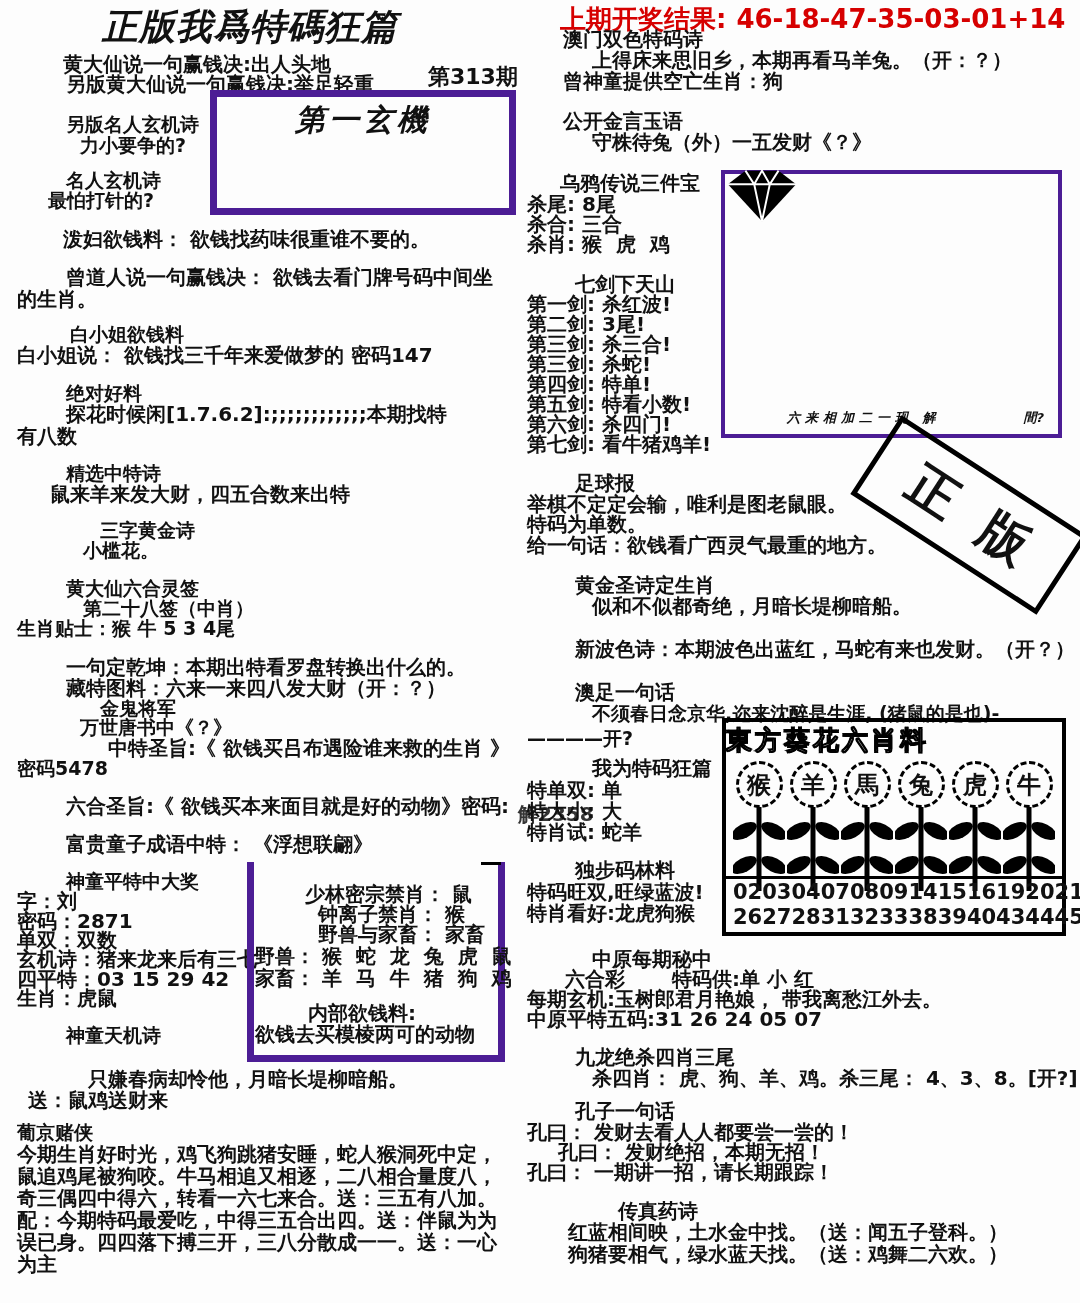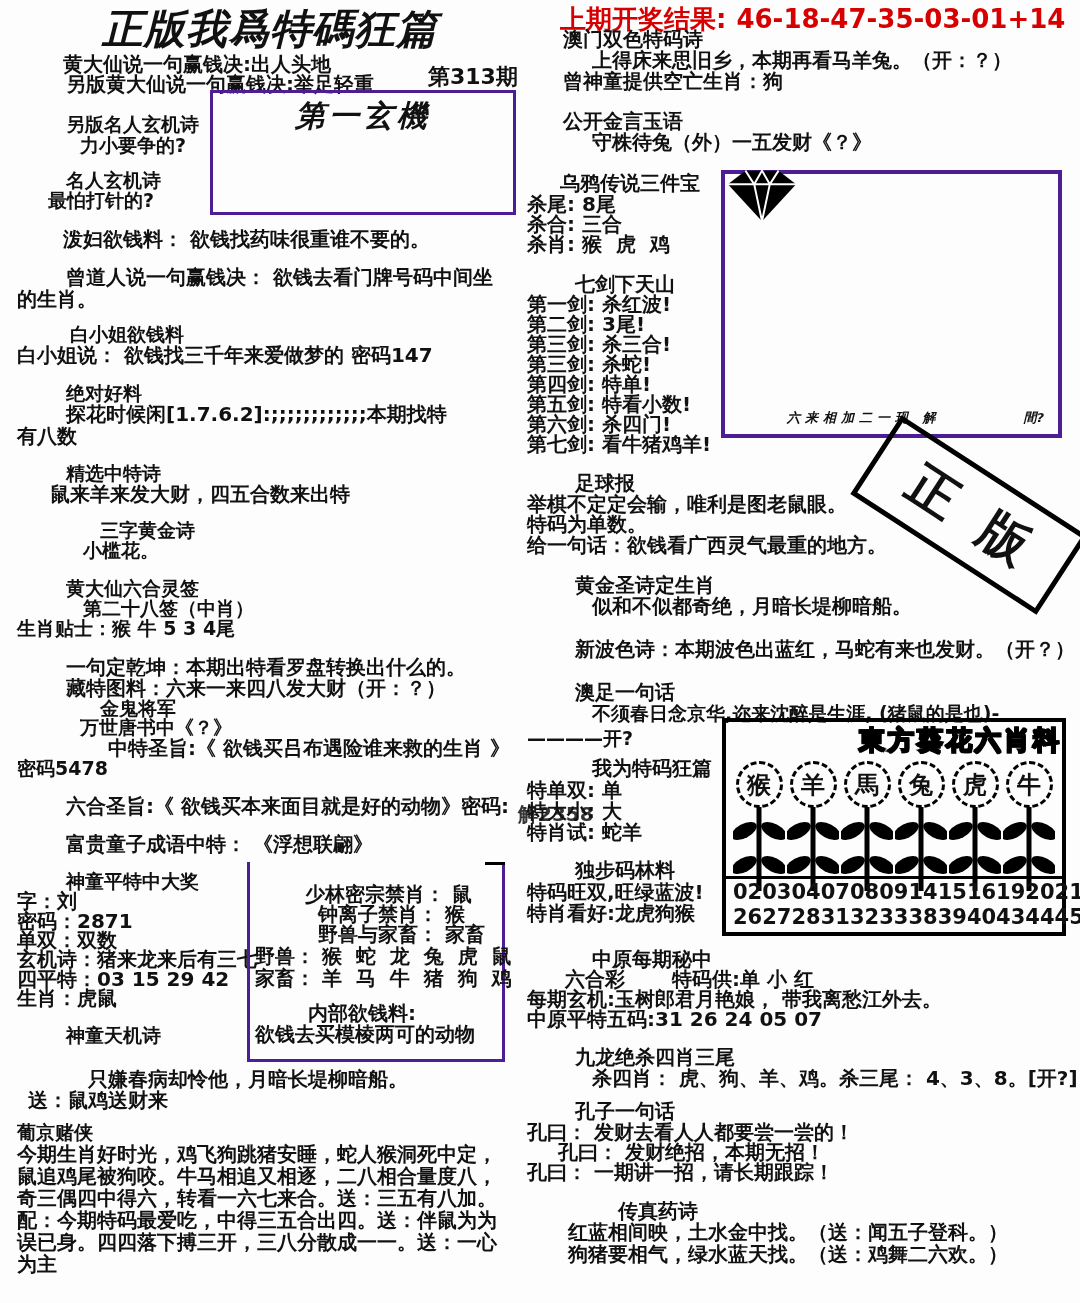--- a/index.html
+++ b/index.html
@@ -4,48 +4,48 @@
 <style>
   html,body{margin:0;padding:0}
   body{width:1080px;height:1303px;position:relative;background:#fdfdfd;
        font-family:"DejaVu Sans","Liberation Sans",sans-serif;color:#111;overflow:hidden}
   .t{position:absolute;white-space:pre;font-weight:700;font-size:19px;line-height:1.15;color:#111}
   .fs20{font-size:20px}.fs21{font-size:26px}.fs22{font-size:22px}
   .red{color:#d60000}
   .it{font-style:italic}
   .outline{color:#fff;-webkit-text-stroke:1.8px #000;
            text-shadow:-1px -1px 0 #000,1px -1px 0 #000,-1px 1px 0 #000,1px 1px 0 #000}
-  .box{position:absolute;border:3px solid #4c1d95;box-sizing:border-box}
+  .box{position:absolute;border:7px solid #4c1d95;box-sizing:border-box}
   #box1{left:210px;top:90px;width:306px;height:125px}
   #box1 .bt{position:absolute;right:8px;bottom:6px;font-size:20px;font-weight:700;white-space:pre}
   #box1 .tt{position:absolute;left:0;right:0;top:3px;text-align:center;font-size:30px;font-weight:800;letter-spacing:4px}
   #dbox{left:721px;top:170px;width:341px;height:268px;border-width:4px}
   #dbox .dt{position:absolute;left:72px;top:2px;font-size:35px;font-weight:800;letter-spacing:2px;white-space:pre}
   #dbox .hint{position:absolute;left:62px;bottom:7px;font-size:13px;font-weight:700;letter-spacing:5px;white-space:pre}
   #dbox .hint2{position:absolute;right:14px;bottom:7px;font-size:13px;font-weight:700}
   #cbox{left:247px;top:862px;width:258px;height:200px;border-top:none}
   #cbox .corner{position:absolute;right:-3px;top:0;width:20px;height:3px;background:#000}
   #stamp{position:absolute;left:858px;top:468px;width:212px;height:84px;border:5px solid #000;
          transform:rotate(33deg);display:flex;align-items:center;justify-content:center;
          font-size:50px;font-weight:800;white-space:pre;background:transparent}
   #sunbox{position:absolute;left:722px;top:718px;width:344px;height:218px;border:4px solid #000;box-sizing:border-box}
-  #sunbox .st{text-align:right;font-size:26px;font-weight:700;letter-spacing:3px;margin-top:1px}
+  #sunbox .st{text-align:left;font-size:26px;font-weight:400;letter-spacing:3px;margin-top:1px}
   .flowers{display:flex;justify-content:space-between;padding:3px 8px 0}
   .flower{width:50px;display:flex;flex-direction:column;align-items:center}
   .head{width:41px;height:41px;border:3.5px dashed #000;border-radius:50%;display:flex;
         align-items:center;justify-content:center;font-size:24px;font-weight:800}
   .stem{margin-top:-1px}
   .nums{position:absolute;left:0;right:0;bottom:0;border-top:3px solid #000;padding:1px 7px 2px}
   .numrow{display:flex;justify-content:space-between;font-size:21px;font-weight:800;line-height:1.2}
   svg{display:block}
 </style>
 </head>
 <body>
 
-<div class="t it" style="left:102px;top:6px;font-size:41px;font-weight:800;letter-spacing:1px">正版我爲特碼狂篇</div>
+<div class="t it" style="left:102px;top:6px;font-size:36px;font-weight:800;letter-spacing:1px">正版我爲特碼狂篇</div>
 <div class="t fs20" style="left:63px;top:53px">黄大仙说一句赢钱决:出人头地</div>
 <div class="t fs20" style="left:66px;top:73px">另版黄大仙说一句赢钱决:举足轻重</div>
 <div class="t fs22" style="left:428px;top:64px">第313期</div>
 
 <div id="box1" class="box">
   <div class="tt it">第一玄機</div>
 </div>
 
 <div class="t" style="left:66px;top:114px">另版名人玄机诗</div>
 <div class="t" style="left:80px;top:135px">力小要争的?</div>

